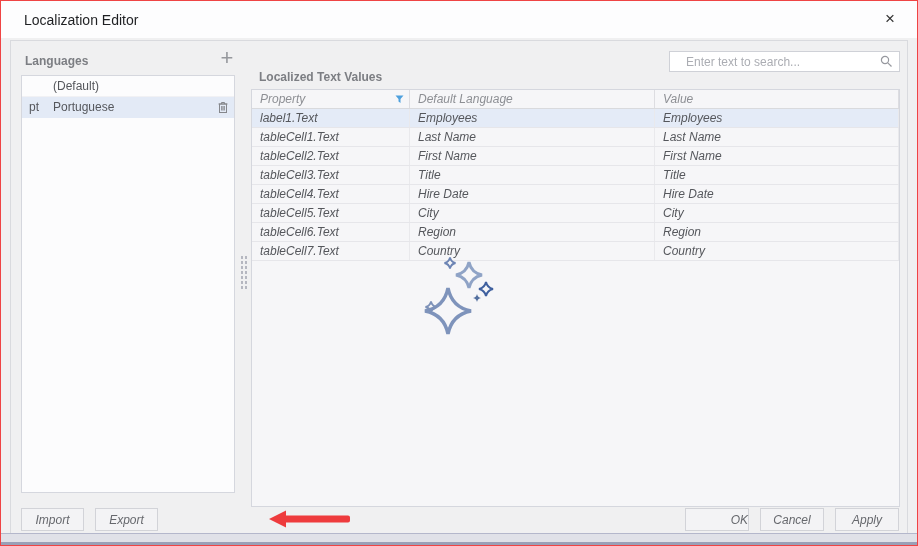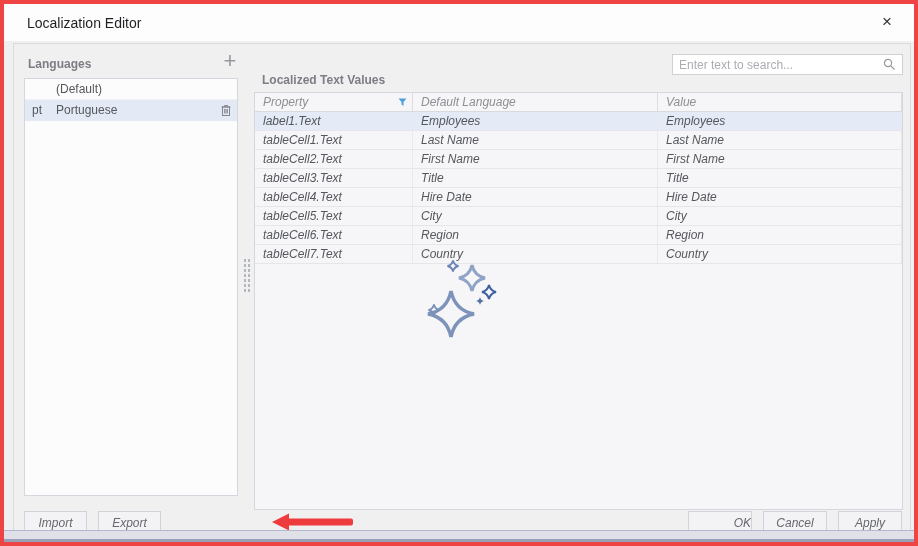--- a/index.html
+++ b/index.html
@@ -1,20 +1,20 @@
 <!DOCTYPE html>
 <html><head>
 <meta charset="utf-8">
 <style>
   * { box-sizing: border-box; }
   body { margin: 0; background: #ffffff; font-family: "Liberation Sans", sans-serif; }
 
   .window {
     position: relative; width: 918px; height: 546px;
-    background: #f0f0f1; border: 4px solid #ef4444;
+    background: #f0f0f1; border: 1px solid #ef4444;
     font-size: 12px; color: #55575c; overflow: hidden;
   }
   .titlebar { position: absolute; left: 0; top: 0; right: 0; height: 37px; background: #fdfdfe; }
   .title { position: absolute; left: 23px; top: 11px; font-size: 14px; color: #1f2023; }
   .close-btn { position: absolute; right: 17px; top: 8px; width: 20px; height: 20px;
     font-size: 17px; color: #333; text-align: center; line-height: 20px; cursor: pointer; }
 
   .frame { position: absolute; left: 9px; top: 39px; width: 898px; height: 494px;
     border: 1px solid #d9dade; background: #f0f0f1; }
 
@@ -32,21 +32,21 @@
 
   
   .splitter { position: absolute; left: 229px; top: 214px; width: 8px; height: 36px; cursor: col-resize;
     background-image: radial-gradient(#b5b7c0 1px, transparent 1.2px); background-size: 4px 5px; }
 
   
   .values-title { position: absolute; left: 248px; top: 13px; font-weight: bold; color: #7c7e83; margin-top: 16px; }
   .search-box { position: absolute; left: 658px; top: 10px; width: 231px; height: 21px;
     background: #ffffff; border: 1px solid #cfd1d7; display: flex; align-items: center; }
   .search-box input { flex: 1; border: none; outline: none; background: transparent;
-    font: 12px "Liberation Sans", sans-serif; color: #737373; padding: 0 6px; min-width: 0; }
+    font: 12px "Liberation Sans", sans-serif; color: #737373; padding: 0 16px; min-width: 0; }
   .search-box input::placeholder { color: #abadb3; }
   .search-glyph { padding: 0 6px 0 0; display: flex; cursor: pointer; }
 
   .grid { position: absolute; left: 240px; top: 48px; width: 649px; height: 418px;
     background: #f6f6f8; border: 1px solid #d5d7de; overflow: hidden; font-style: italic; }
   .grid-header { display: flex; height: 19px; border-bottom: 1px solid #d9dadd; color: #8d8f94; }
   .grid-header .cell { border-right: 1px solid #dddde1; display: flex; align-items: center; cursor: pointer; }
   .cell { padding-left: 8px; line-height: 18px; overflow: hidden; white-space: nowrap; }
   .col-prop { width: 158px; } .col-lang { width: 245px; } .col-val { flex: 1; }
   .filter-glyph { margin-left: auto; margin-right: 5px; display: flex; }

